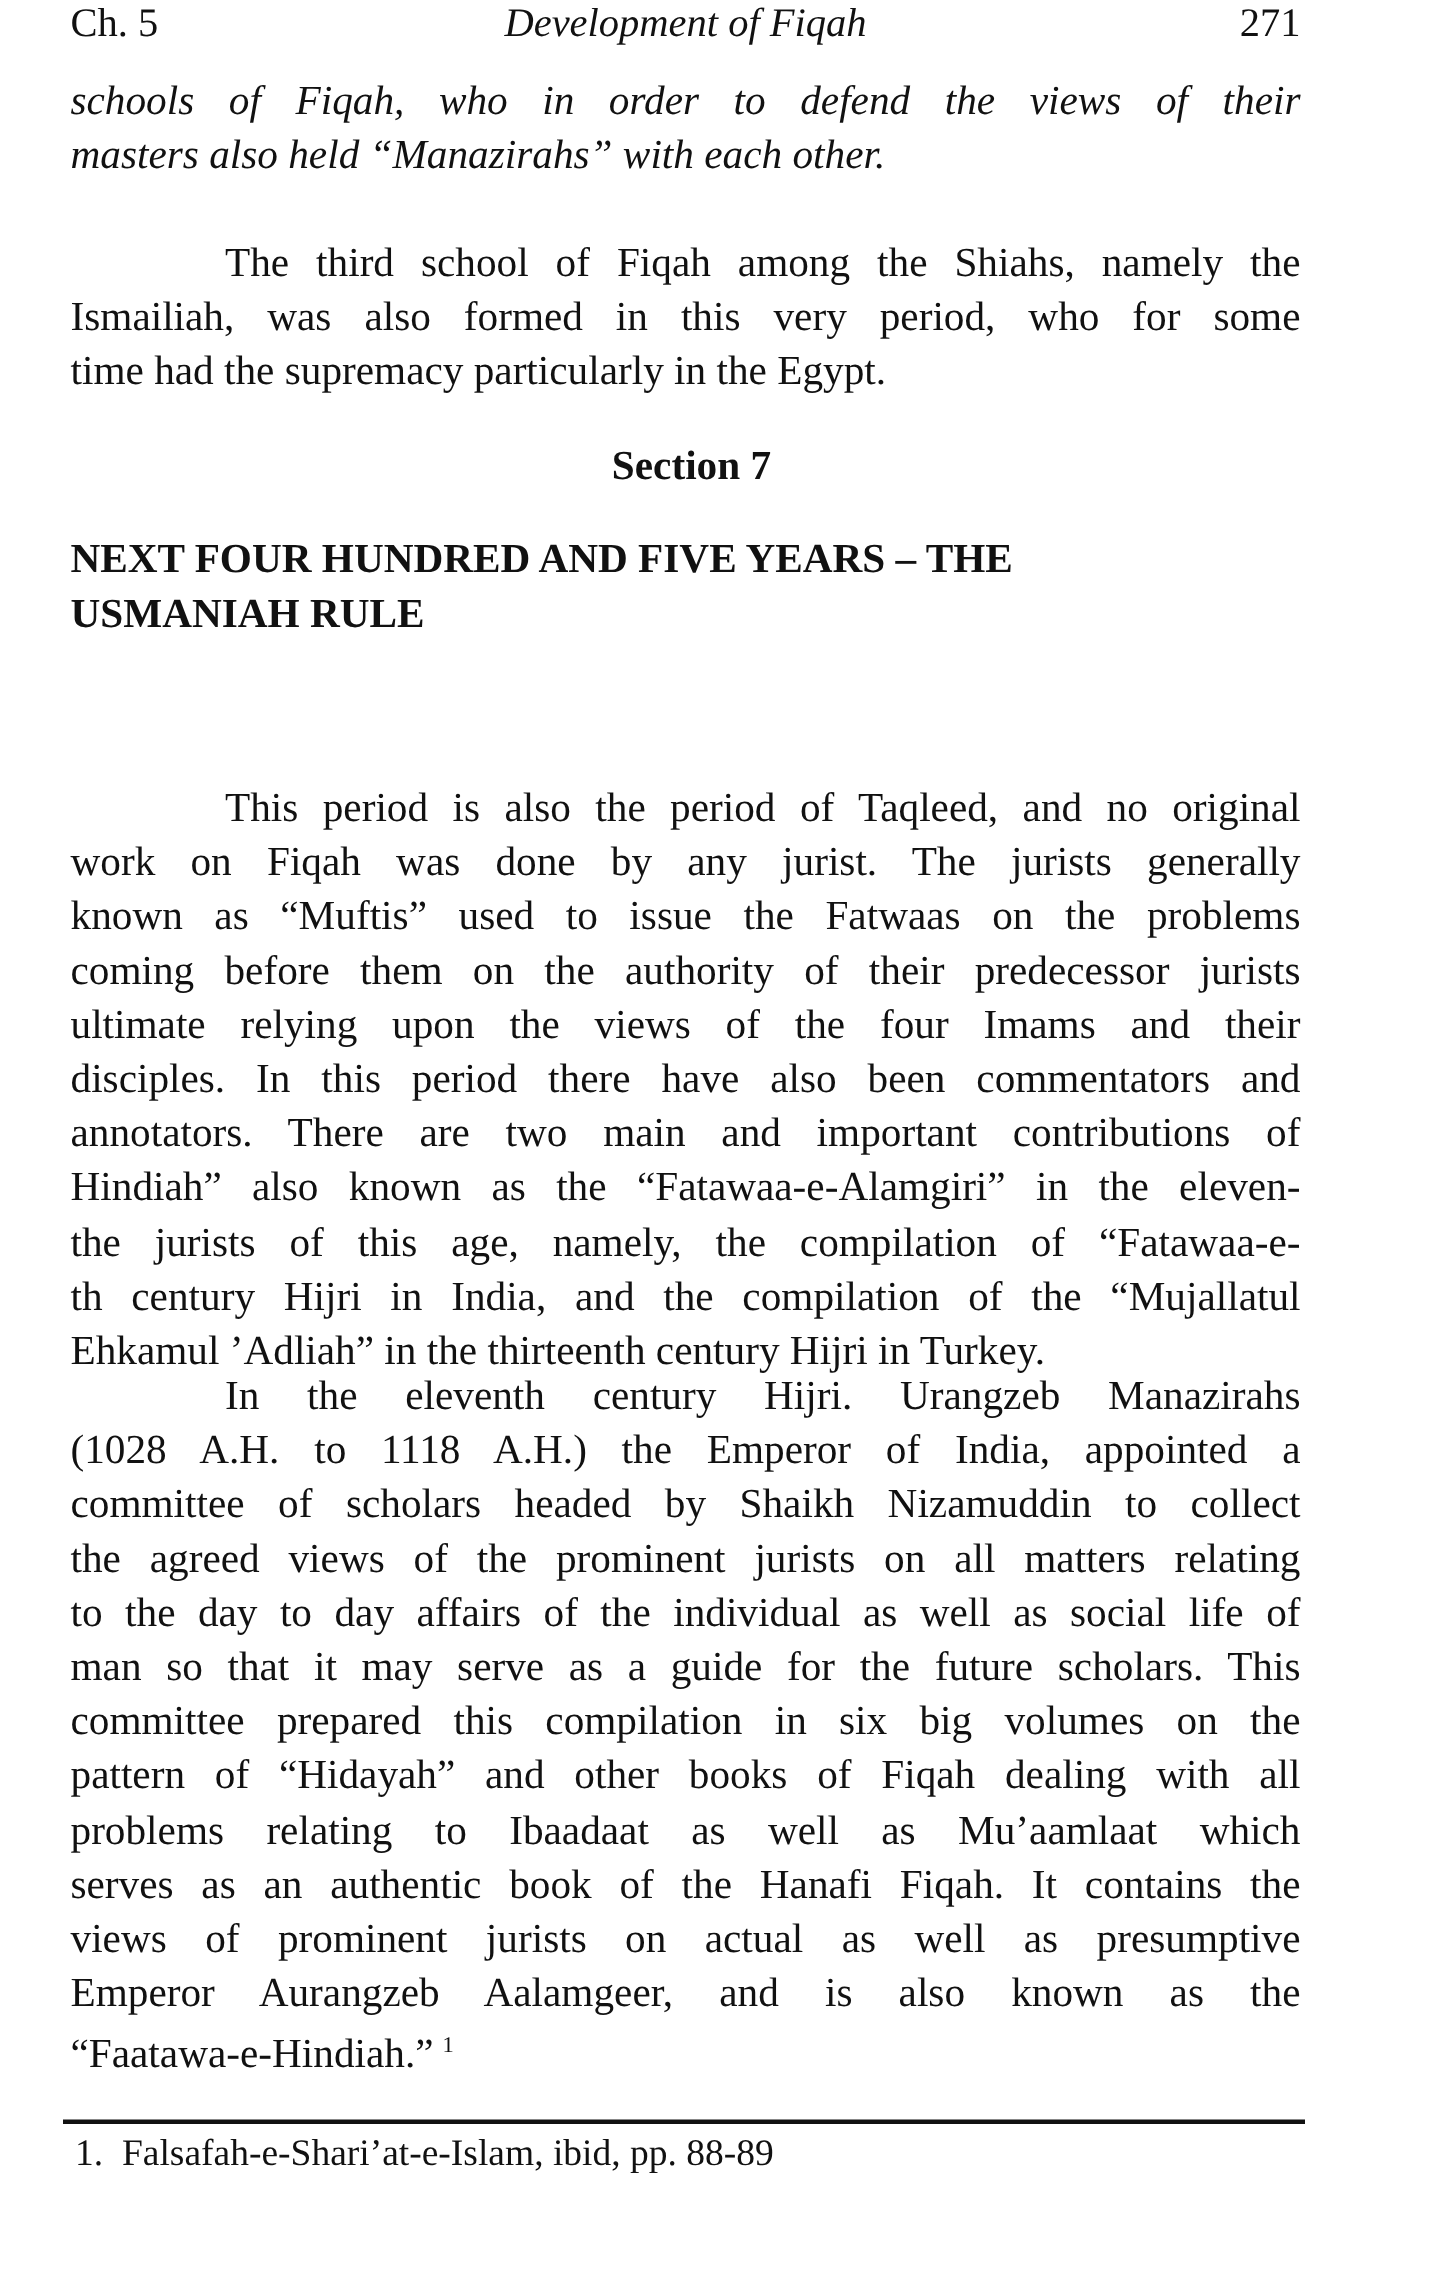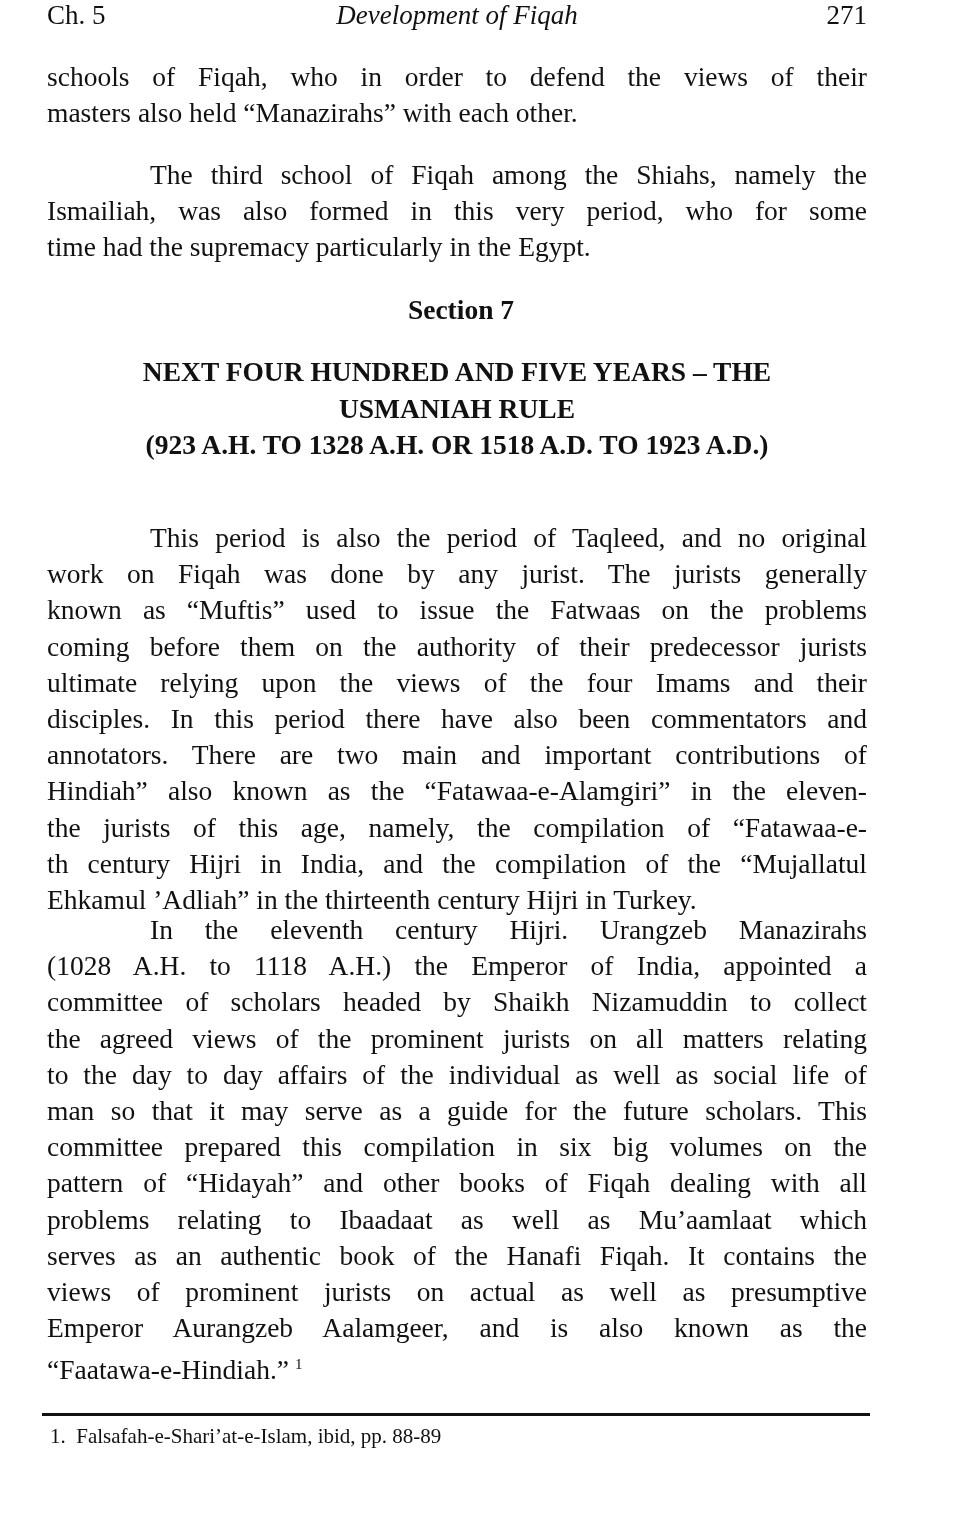--- a/index.html
+++ b/index.html
@@ -24,63 +24,62 @@
     margin: 0;
   }
   .line { display: block; text-align: justify; text-align-last: justify; white-space: nowrap; height: 36.2px; }
   .line.last { text-align-last: left; }
 
   .section-label {
     position: absolute; top: 292px; left: 4px; width: 820px; text-align: center;
     font-weight: bold; font-size: 27.5px; line-height: 36px;
   }
   .section-heading {
-    position: absolute; top: 354px; left: 0; width: 820px; text-align: center;
+    position: absolute; top: 354px; left: 0; width: 820px; 
     font-weight: bold; font-size: 27.5px; line-height: 36.5px;
   }
   .section-heading span { display: block; white-space: nowrap; }
 
   .footnote-rule {
     position: absolute; top: 1413px; left: -5px; width: 828px; height: 0;
     border-top: 3px solid #111111;
   }
   .footnote {
     position: absolute; top: 1422px; left: 3px;
-    font-size: 21px; line-height: 28px;
+    font-size: 25px; line-height: 28px;
   }
   sup.ref { font-size: 15px; vertical-align: 10px; margin-left: 6px; }
 </style>
 </head>
 <body>
 
 <div class="page">
 
   <div class="running-head">
     <span class="rh-chapter">Ch. 5</span>
     <span class="rh-title">Development of Fiqah</span>
     <span class="rh-page">271</span>
   </div>
 
-  <p class="para" style="top:59px;">
+  <p class="para" style="top:49px;font-style:italic;">
     <span class="line">schools of Fiqah, who in order to defend the views of their</span>
     <span class="line last">masters also held “Manazirahs” with each other.</span>
   </p>
 
   <p class="para" style="top:157px;">
     <span class="line" style="padding-left:103px;font-family:Liberation Serif, serif;">The third school of Fiqah among the Shiahs, namely the</span>
     <span class="line">Ismailiah, was also formed in this very period, who for some</span>
     <span class="line last">time had the supremacy particularly in the Egypt.</span>
   </p>
 
   <div class="section-label">Section  7</div>
 
   <div class="section-heading">
     <span>NEXT FOUR HUNDRED AND FIVE YEARS – THE</span>
     <span>USMANIAH RULE</span>
-    <span>(923 A.H.  TO  1328 A.H.  OR  1518  A.D.  TO  1923  A.D.)</span>
   </div>
 
   <p class="para" style="top:479px;margin-top:41px;">
     <span class="line" style="padding-left:103px;">This period is also the period of Taqleed, and no original</span>
     <span class="line">work on Fiqah was done by any jurist. The jurists generally</span>
     <span class="line">known as “Muftis” used to issue the Fatwaas on the problems</span>
     <span class="line">coming before them on the authority of their predecessor jurists</span>
     <span class="line">ultimate relying upon the views of the four Imams and their</span>
     <span class="line">disciples. In this period there have also been commentators and</span>
     <span class="line">annotators. There are two main and important contributions of</span>

